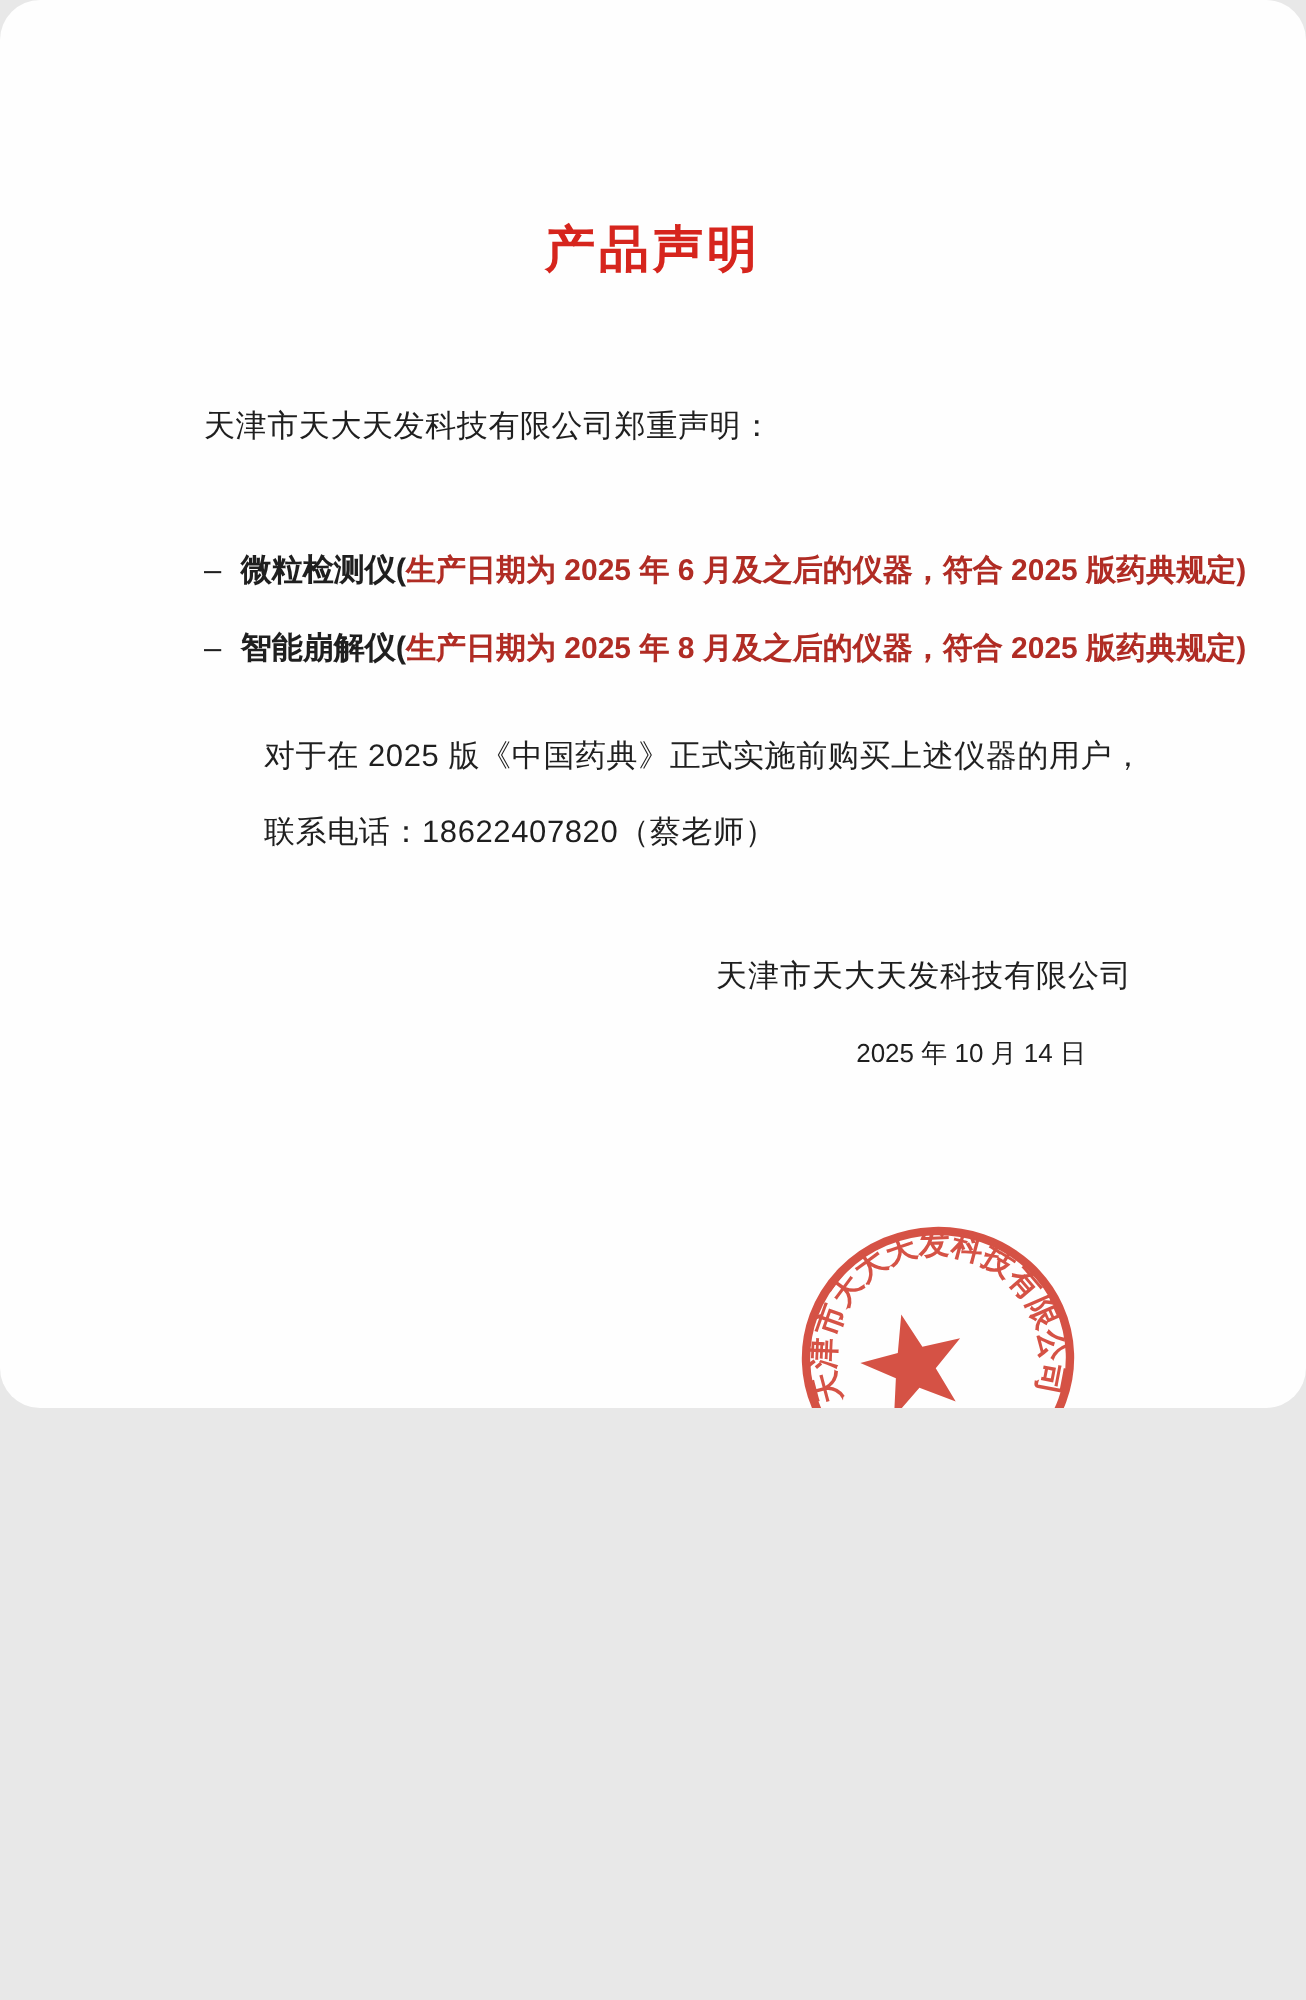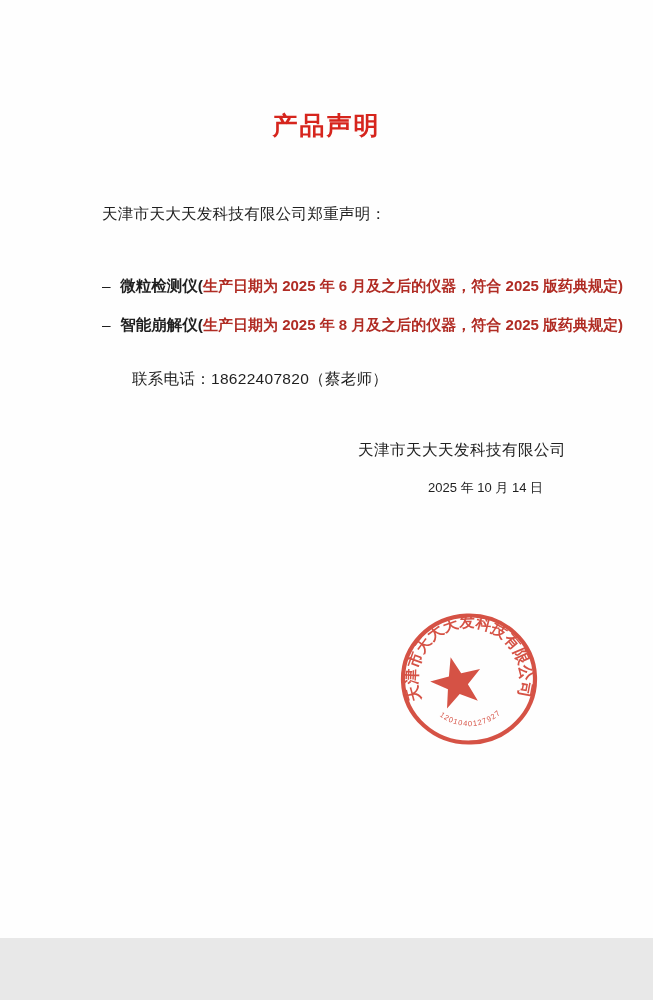--- a/index.html
+++ b/index.html
@@ -2,25 +2,26 @@
 <html><head>
 <meta charset="utf-8">
 <style>
   html,body{margin:0;padding:0;}
   body{
     background:#e8e8e8;
     font-family:"Liberation Sans","DejaVu Sans",sans-serif;
   }
   .page{
     position:relative;
-    width:653px;height:938px;
+    width:653px;height:704px;
     margin:0 auto;
     background:#fefefe;
     color:#1f1f1f;
     overflow:hidden;
+    border-radius:20px;
   }
   .content{
     position:absolute;
     left:102px;right:86px;top:0;
   }
   .doc-title{
     margin:110px -86px 0 -102px;
     text-align:center;
     font-size:25px;
     line-height:30px;
@@ -88,20 +89,21 @@
         <span class="bullet">–</span>
         <span class="product-name">微粒检测仪(</span><span class="product-note">生产日期为 2025 年 6 月及之后的仪器，符合 2025 版药典规定)</span>
       </div>
       <div class="product-row">
         <span class="bullet">–</span>
         <span class="product-name">智能崩解仪(</span><span class="product-note">生产日期为 2025 年 8 月及之后的仪器，符合 2025 版药典规定)</span>
       </div>
     </div>
 
     <div class="para2">
+      <div class="body-line indent-md">对于在 2025 版《中国药典》正式实施前购买上述仪器的用户，</div>
       <div class="body-line indent-md">联系电话：18622407820（蔡老师）</div>
     </div>
 
     <div class="signature-block">
       <div class="signature-company">天津市天大天发科技有限公司</div>
       <div class="signature-date">2025 年 10 月 14 日</div>
     </div>
 
   </div>
 

